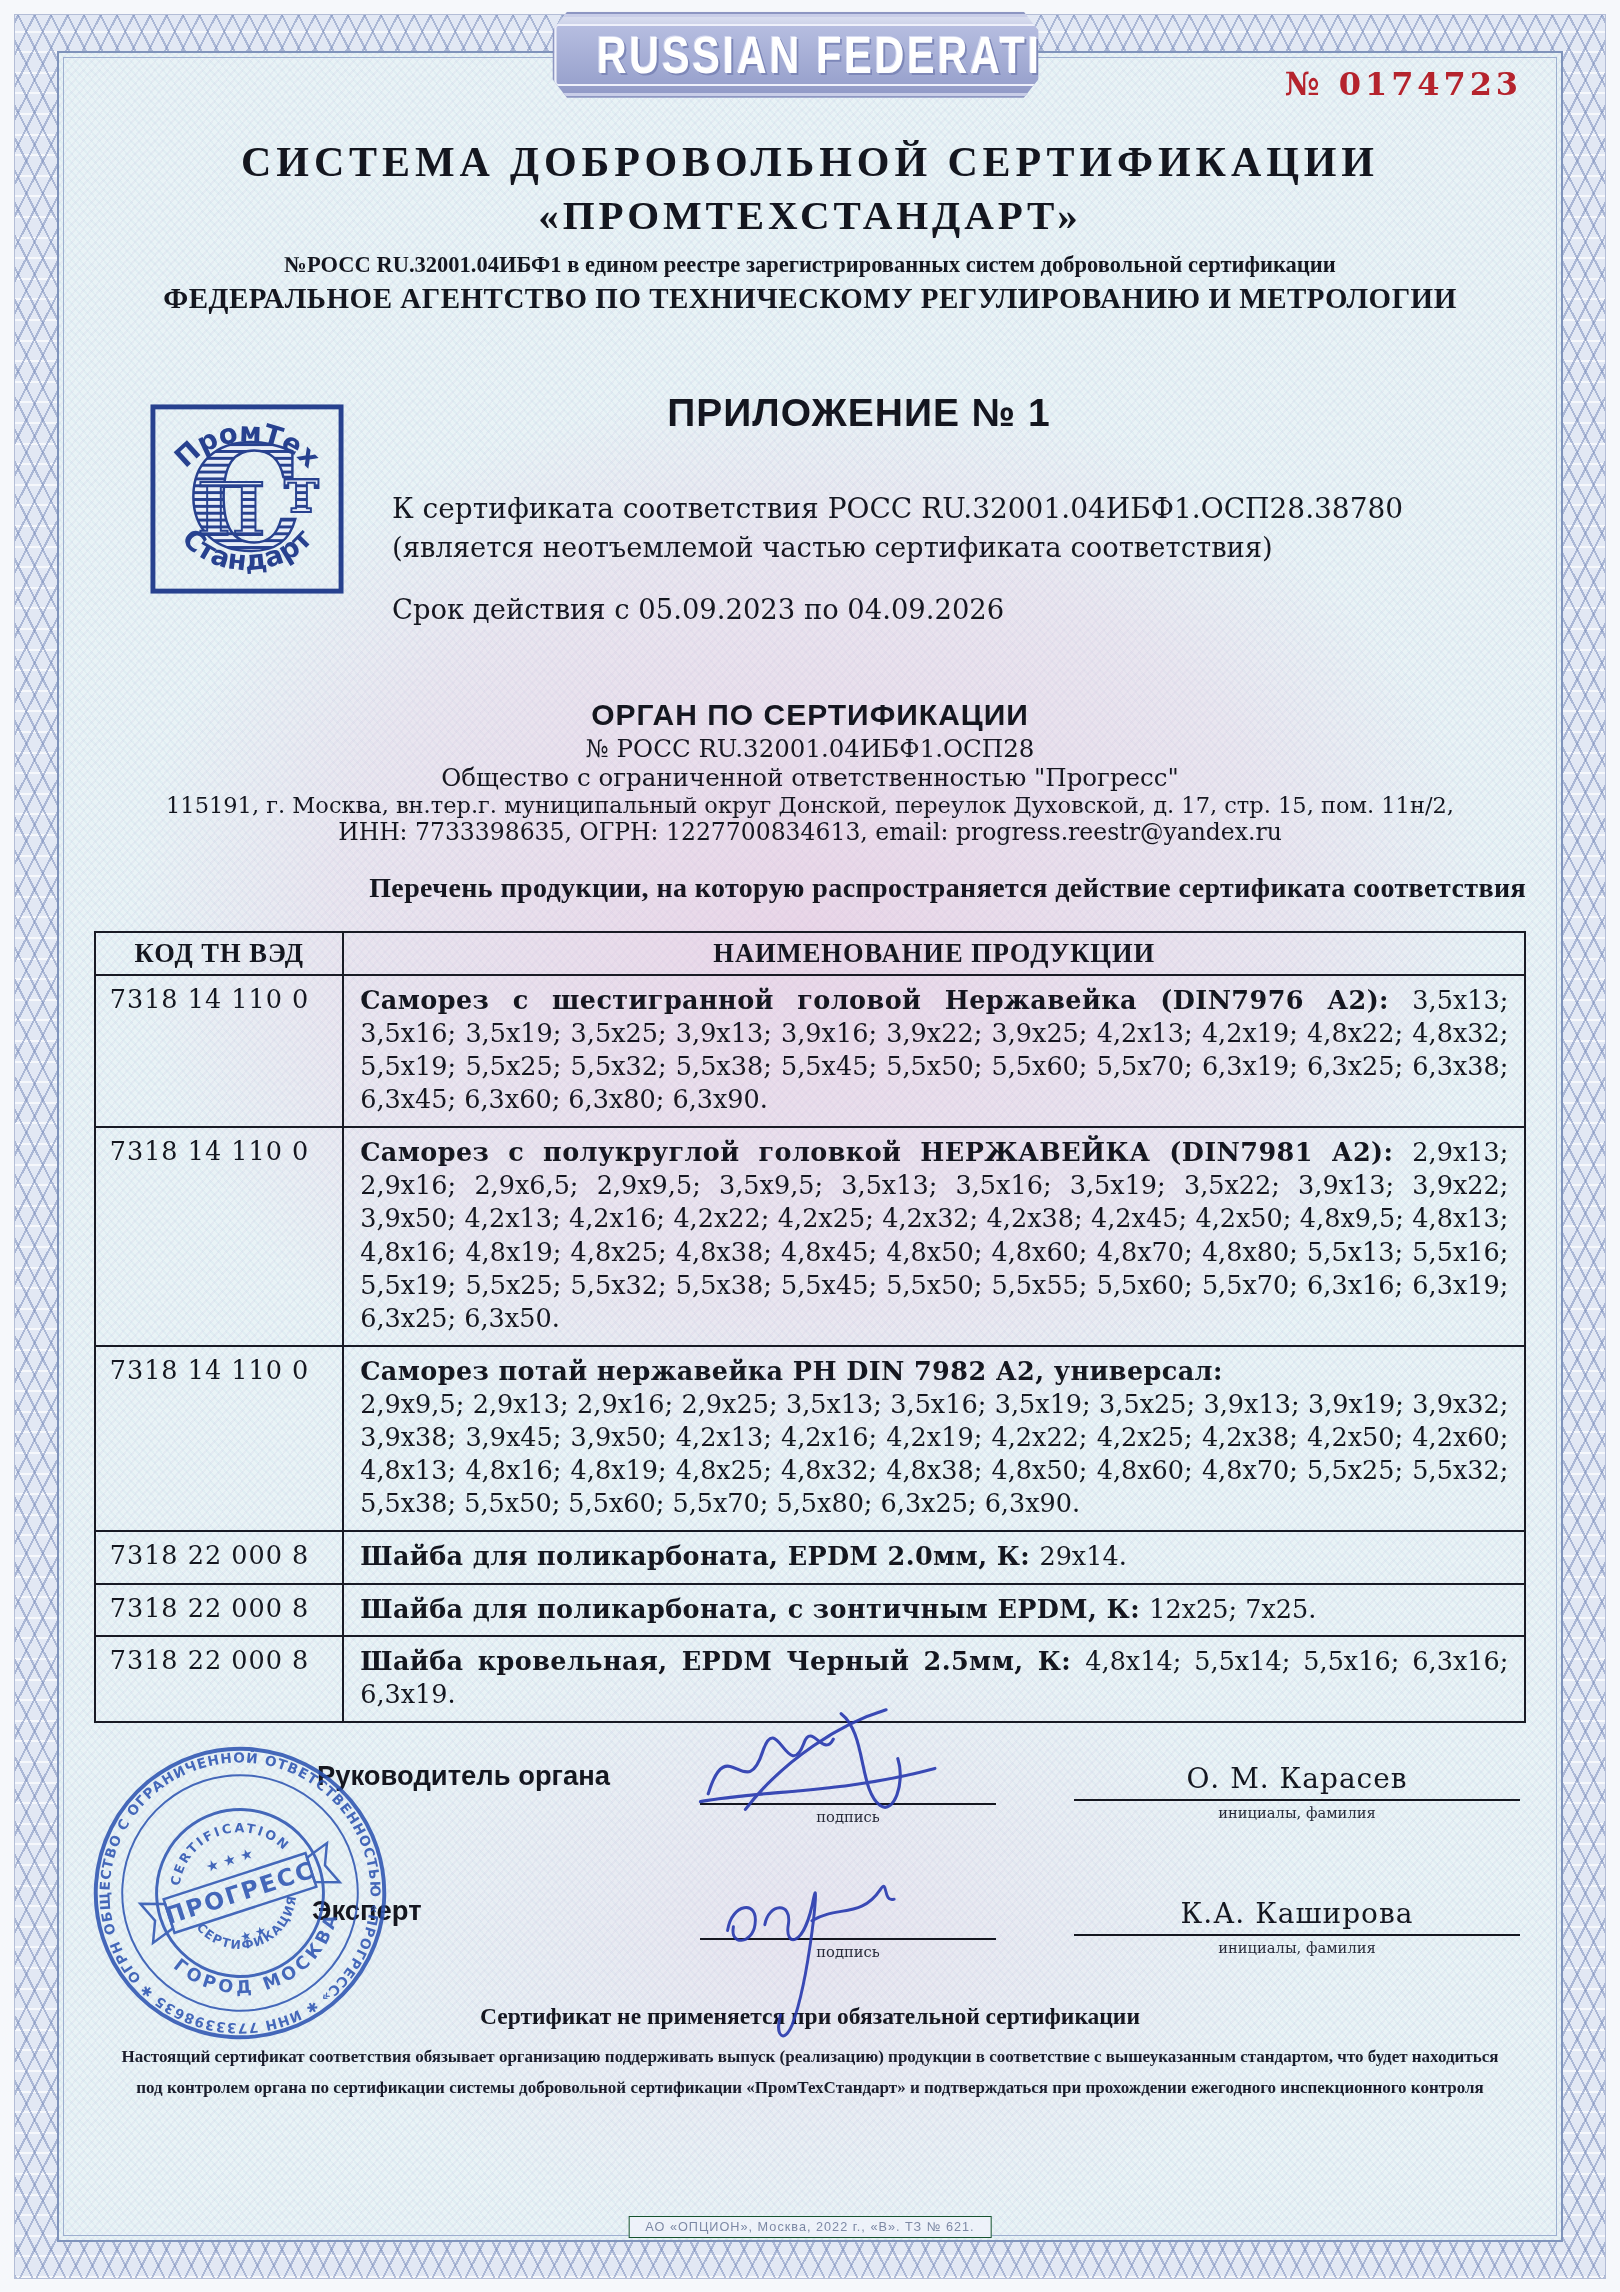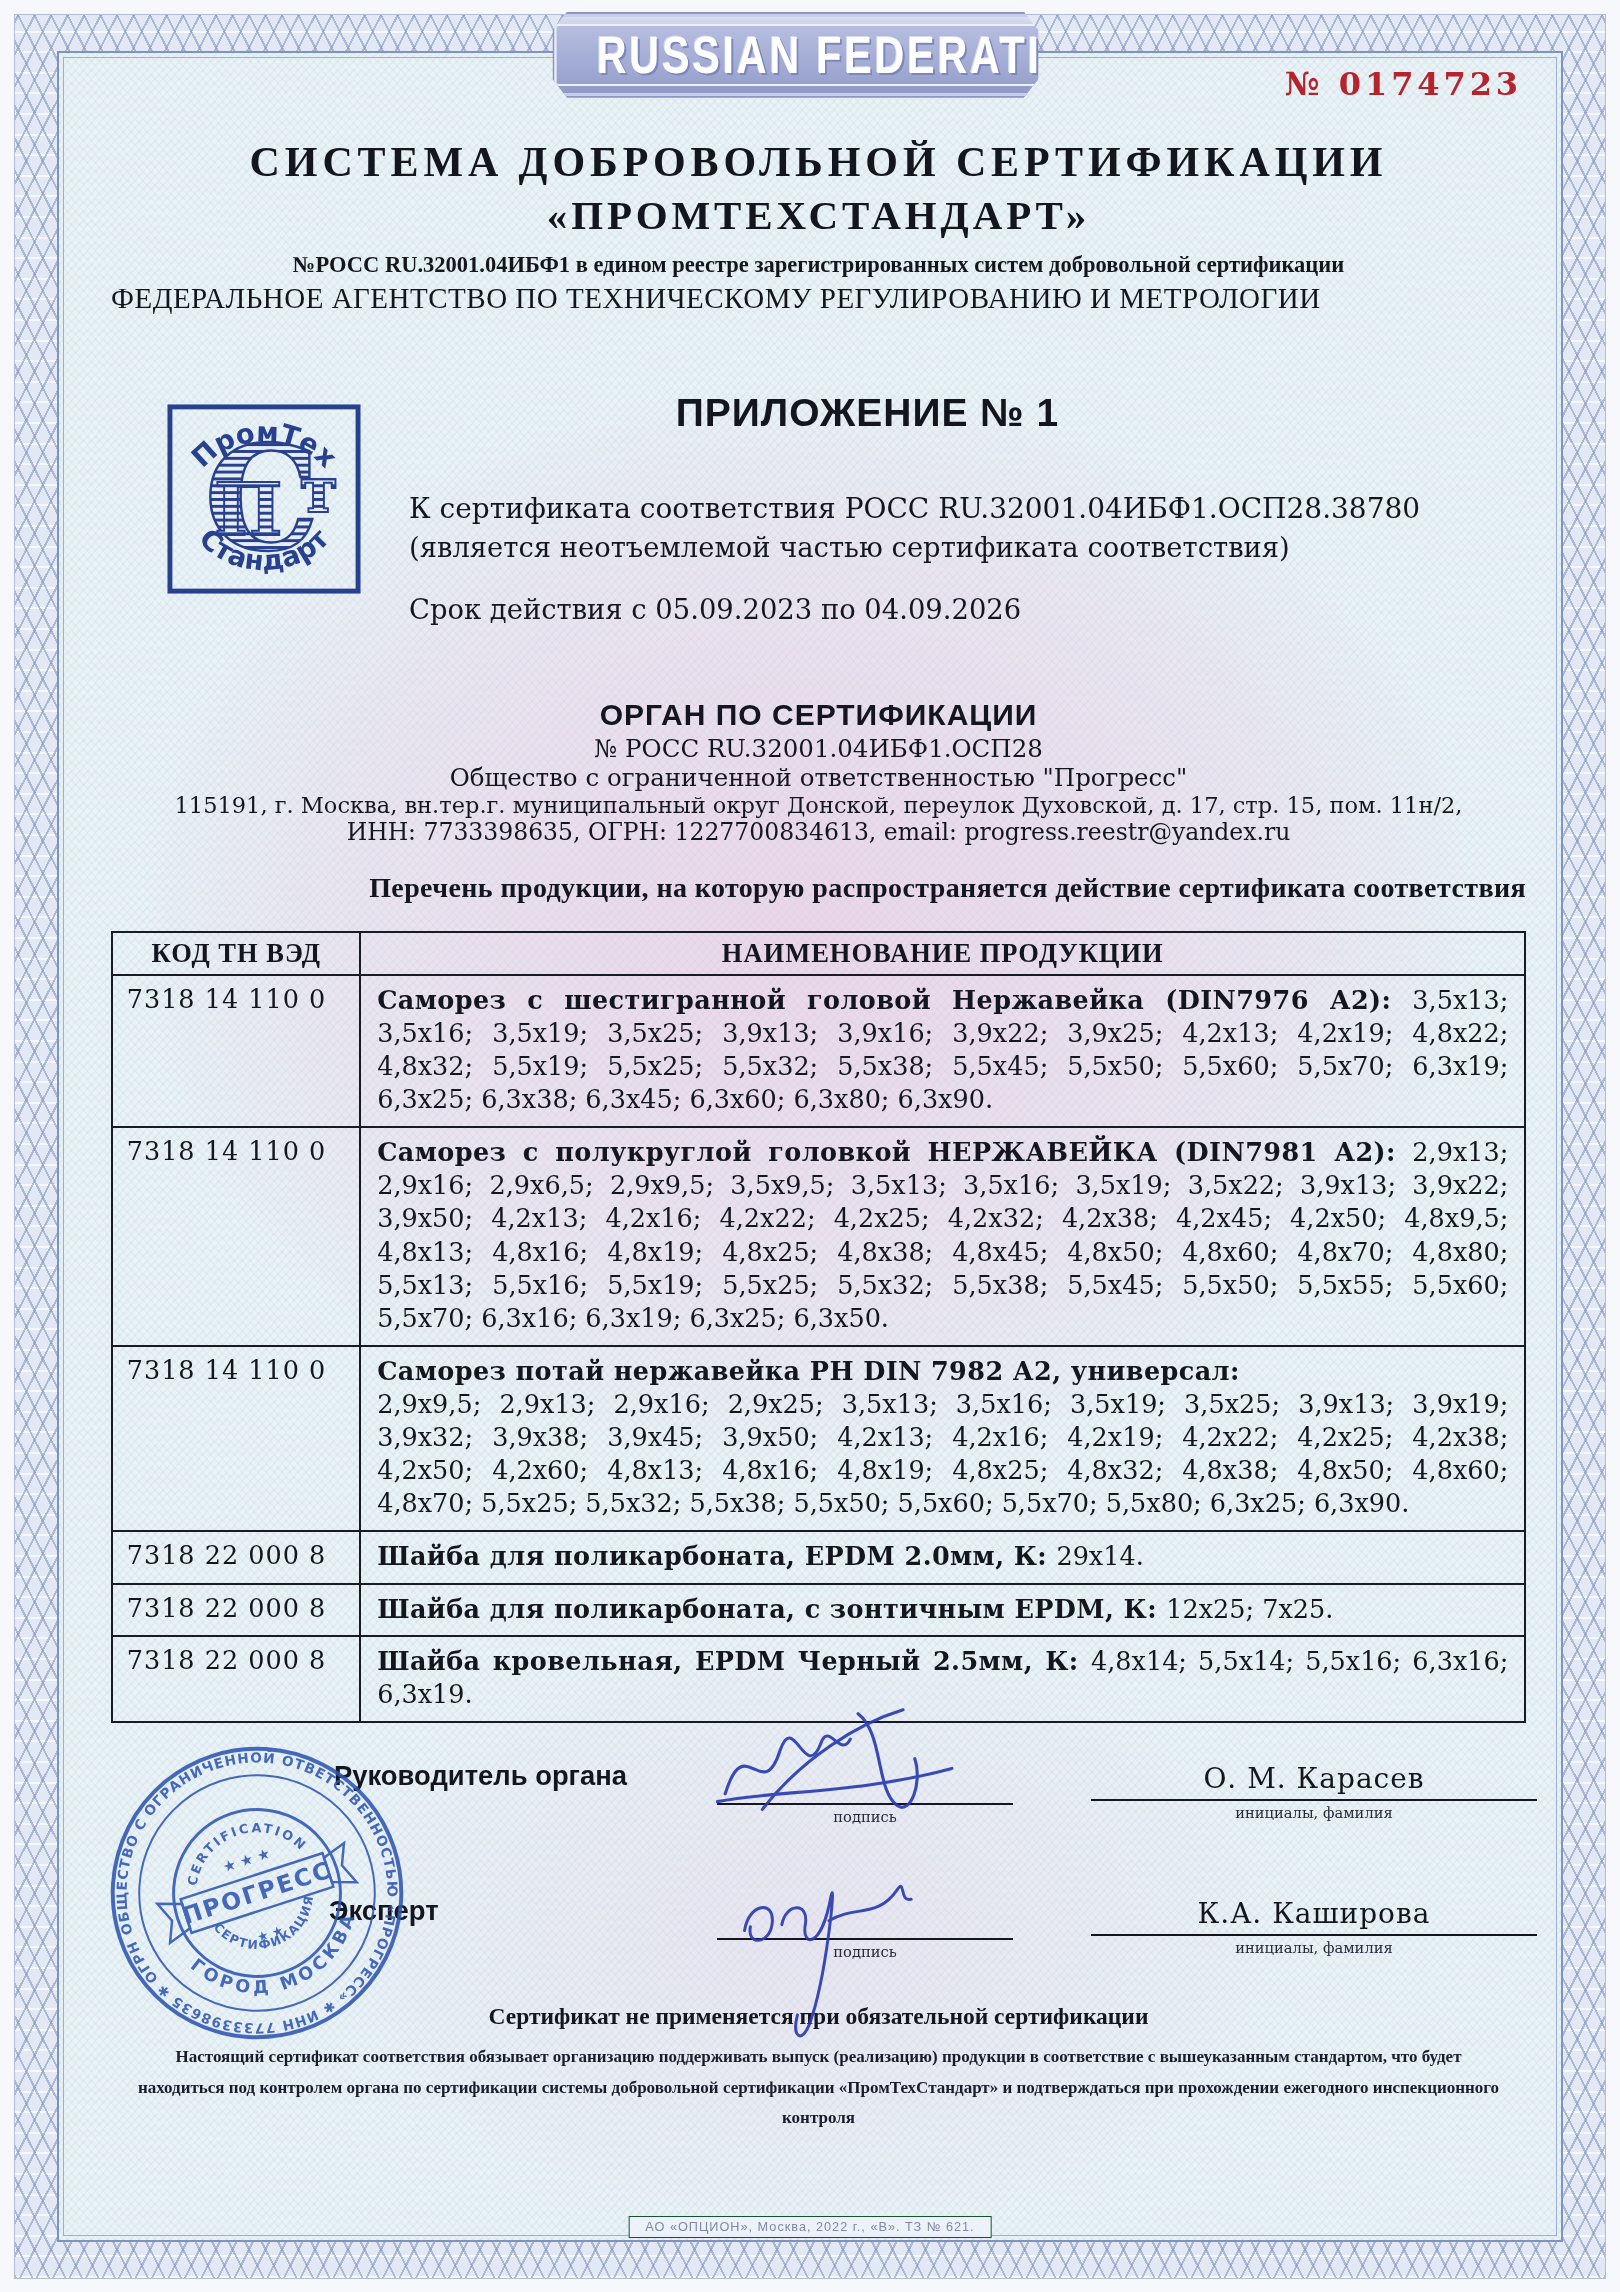--- a/index.html
+++ b/index.html
@@ -21,21 +21,21 @@
   
   .paper{
     position:absolute;left:57px;right:57px;top:51px;bottom:51px;
     border:2px solid #7f93bb;
     background-color:#e9f3f6;
     background-image:
       radial-gradient(58% 32% at 50% 40%, rgba(233,196,223,.62) 0%, rgba(233,196,223,.28) 55%, rgba(233,196,223,0) 78%),
       radial-gradient(46% 20% at 50% 86%, rgba(229,206,229,.38), rgba(229,206,229,0) 72%),
       repeating-linear-gradient(48deg, rgba(118,180,205,.08) 0 2px, transparent 2px 5.9px),
       repeating-linear-gradient(-48deg, rgba(152,122,190,.07) 0 2px, transparent 2px 5.9px);
-    padding:86px 35px 0 52px;box-sizing:border-box;
+    padding:86px 35px 0 35px;box-sizing:border-box;
   }
   .paper::before{content:"";position:absolute;inset:3.9px;border:1px solid #9dafd0;pointer-events:none;}
 
   
   .plaque{
     position:absolute;top:11.8px;left:50%;transform:translateX(-53%);
     width:482px;height:82px;z-index:6;border-radius:9.8px;
     background:linear-gradient(180deg,#dde1f1,#a8b0d5 45%,#9099c6);
     border:2px solid #8d96c2;
     box-shadow:0 3.9px 6.9px rgba(84,94,138,.5), inset 0 0 0 2.9px #c9cee8;
@@ -57,22 +57,22 @@
     font-family:"DejaVu Serif",serif;font-weight:bold;font-size:32px;
     letter-spacing:3.9px;color:var(--number-red);
   }
 
   .sys-title{margin:0;text-align:center;font-family:"Liberation Serif",serif;font-weight:bold;
     font-size:42px;letter-spacing:4.9px;line-height:1.1;}
   .sys-name{margin:7.8px 0 0;text-align:center;font-family:"Liberation Serif",serif;font-weight:bold;
     font-size:41px;letter-spacing:3.9px;line-height:1.1;}
   .registry{margin:13.7px 0 0;text-align:center;font-family:"Liberation Serif",serif;
     font-weight:bold;font-size:22.5px;}
-  .agency{margin:3.9px 0 0;font-family:"Liberation Serif",serif;
-    font-weight:normal;font-size:29px;letter-spacing:0.5px;}
+  .agency{margin:3.9px 0 0;text-align:center;font-family:"Liberation Serif",serif;
+    font-weight:bold;font-size:29px;letter-spacing:0.5px;}
 
   .annex-row{display:flex;margin-top:76px;}
   .logo-box{flex:none;width:196px;margin-left:55px;margin-top:11.8px;color:var(--logo-navy);}
   .annex-text{flex:1;padding-left:47px;padding-right:33px;}
   .annex-title{margin:0;font-family:Liberation Sans, sans-serif;font-weight:bold;
     font-size:39px;text-align:center;padding-right:167px;letter-spacing:1px;}
   .to-cert{margin:57px 0 0;font-size:28px;}
   .note{margin:7.8px 0 0;font-size:27.4px;}
   .validity{margin:31px 0 0;font-size:27.4px;}
 

